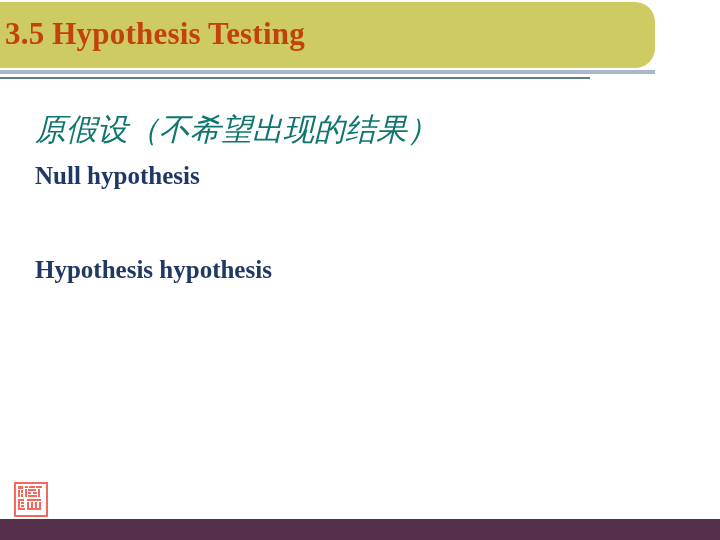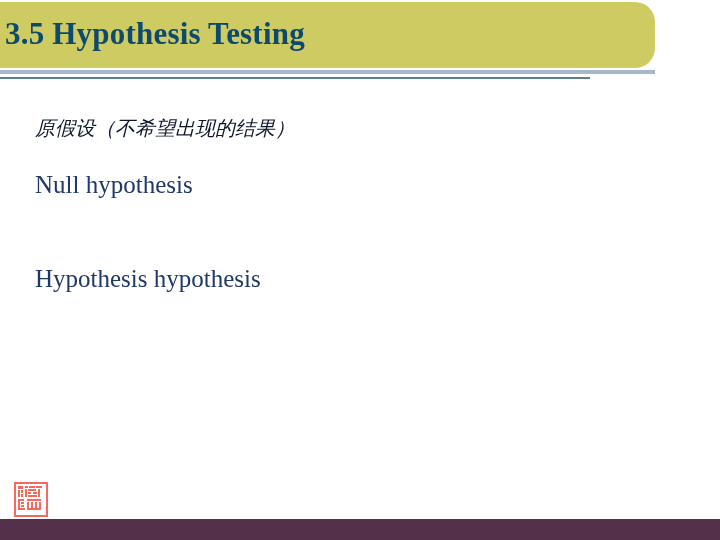--- a/index.html
+++ b/index.html
@@ -30,21 +30,21 @@
   }
   .title-text {
     position: absolute;
     left: 5px;
     top: 14px;
     width: 640px;
     font-family: "Liberation Serif", "DejaVu Serif", serif;
     font-weight: bold;
     font-size: 31px;
     line-height: 40px;
-    color: #0c4a6e;
+    color: #c2410c;
     letter-spacing: 0.2px;
     white-space: nowrap;
   }
   .rule-thick {
     position: absolute;
     left: 0px;
     top: 70px;
     width: 655px;
     height: 4px;
     background: #a8b8c8;
@@ -65,36 +65,36 @@
     top: 108px;
     width: 640px;
   }
   .block {
     margin: 0 0 54px 0;
   }
   .block:last-child {
     margin-bottom: 0;
   }
   .cn-line {
-    font-family: Liberation Mono, monospace;
+    font-family: Liberation Sans, sans-serif;
     font-style: italic;
-    font-size: 20px;
+    font-size: 31px;
     line-height: 44px;
-    color: #0f172a;
+    color: #0f766e;
     white-space: nowrap;
     margin: 0;
   }
   .en-line {
     font-family: "Liberation Serif", "DejaVu Serif", serif;
-    font-weight: normal;
+    font-weight: bold;
     font-size: 25px;
     line-height: 40px;
     color: #1f3864;
     white-space: nowrap;
-    margin: 13px 0 0 0;
+    margin: 4px 0 0 0;
   }
 
   
   .seal {
     position: absolute;
     left: 14px;
     top: 482px;
     width: 34px;
     height: 35px;
     border: 2px solid #f4685e;

